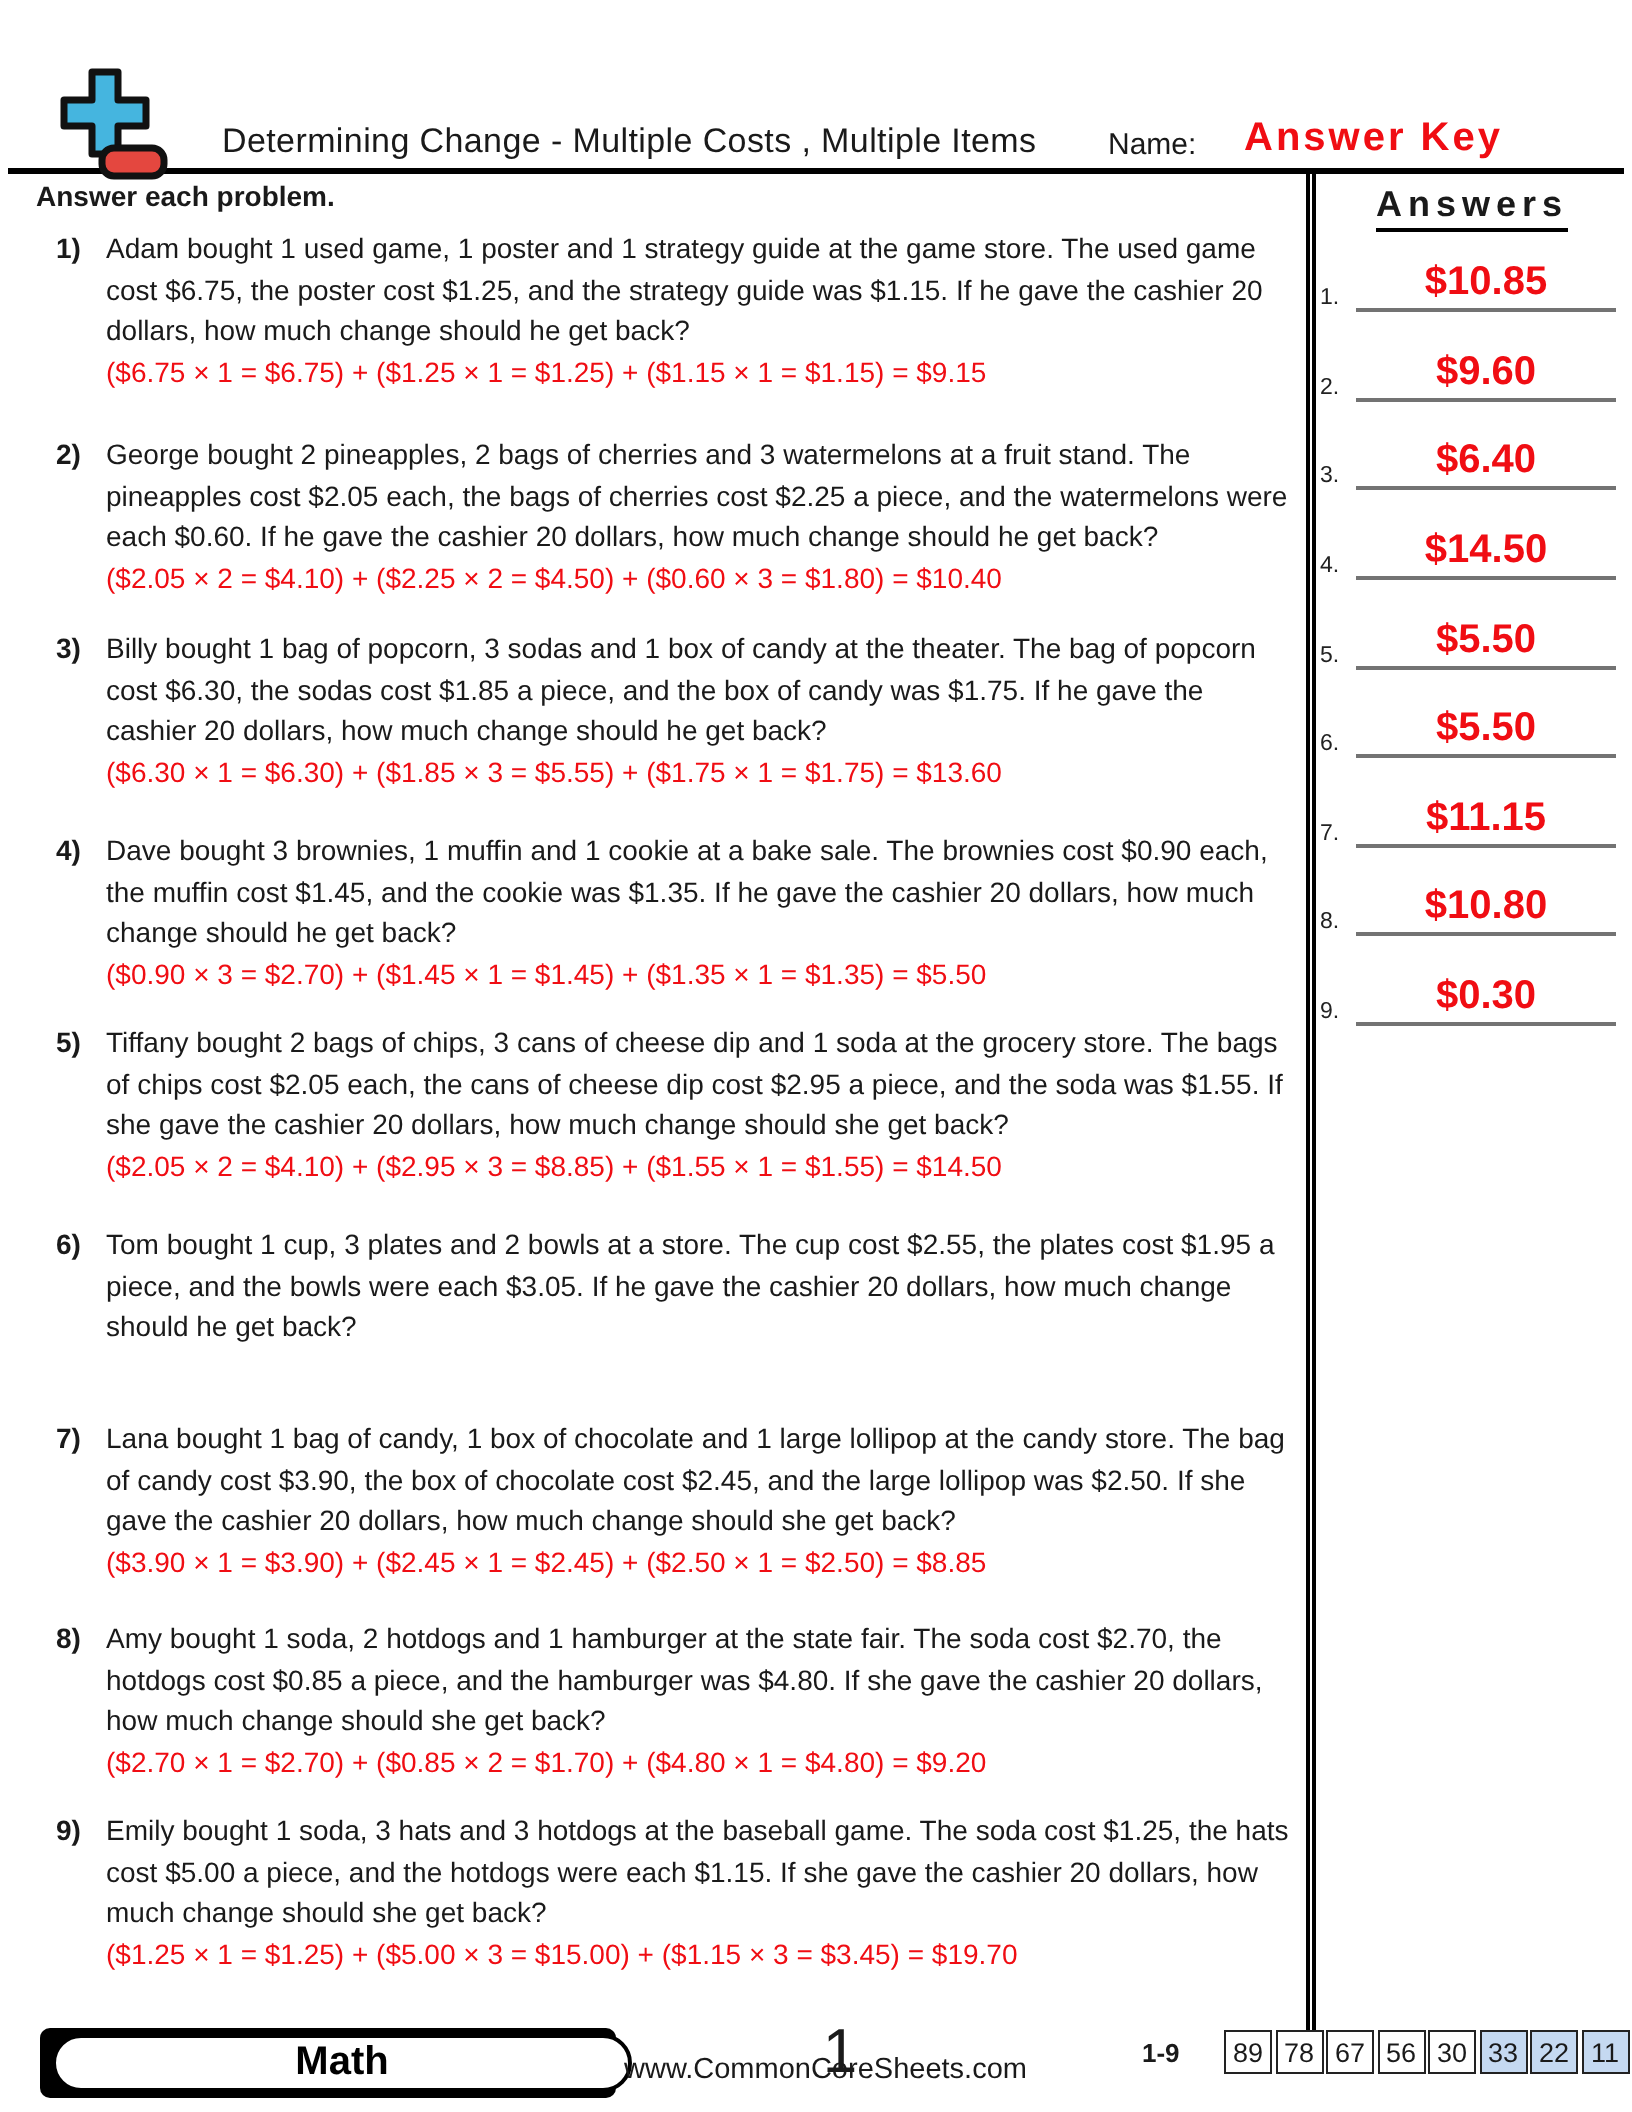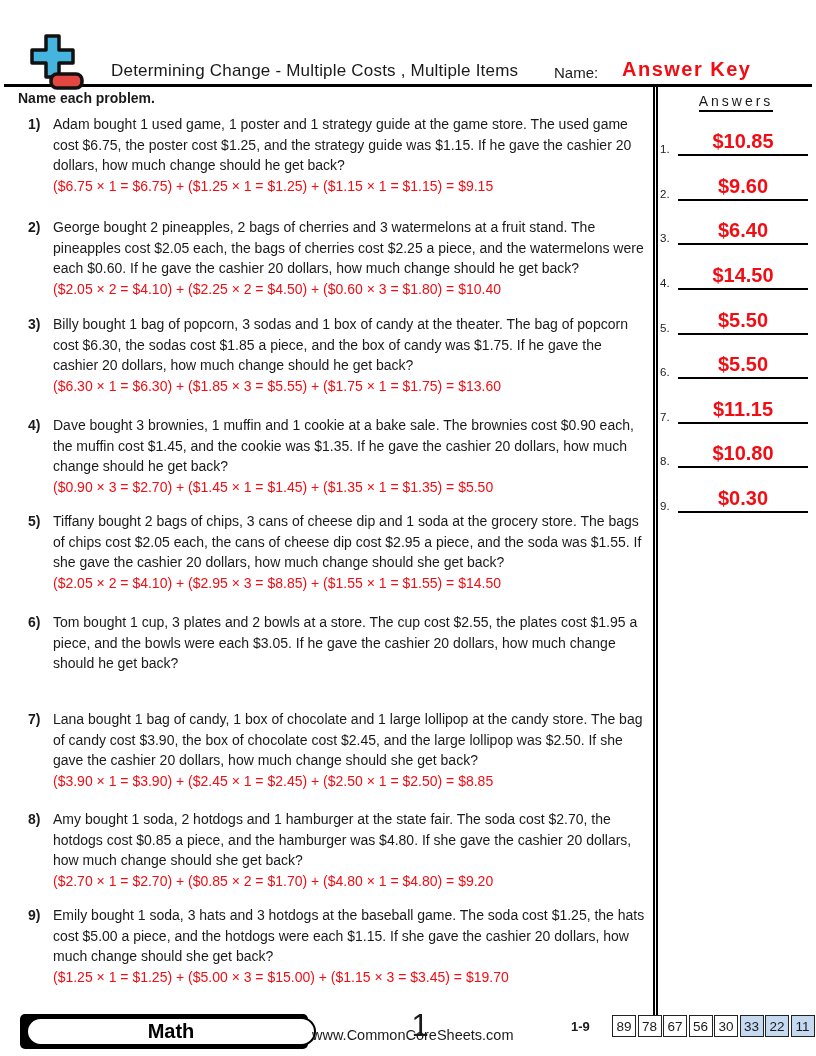--- a/index.html
+++ b/index.html
@@ -20,26 +20,26 @@
   
   .problem { position:absolute; left:28px; width:622px; display:flex; font-size:14px; line-height:20.5px; }
   .pnum { width:25px; flex:0 0 25px; font-weight:bold; }
   .ptext { flex:1; }
   .pwork { color:var(--red); }
 
   
   .divider { position:absolute; left:653px; top:68px; height:929px; width:5px;
              border-left:2px solid #000; border-right:2px solid #000; background:#fff; }
   .answers-title { position:absolute; left:660px; top:74px; width:152px; text-align:center; }
-  .answers-title span { display:inline-block; font-size:14px; font-weight:normal; letter-spacing:3px;
+  .answers-title span { display:inline-block; font-size:18px; font-weight:bold; letter-spacing:3px;
              border-bottom:2.5px solid #000; padding-bottom:1px; }
   .answer-row { position:absolute; left:658px; width:154px; height:28px; }
   .answer-num { position:absolute; left:2px; bottom:1px; font-size:11.5px; color:#222; }
   .answer-line { position:absolute; left:20px; bottom:0; width:130px; text-align:center;
-             border-bottom:2px solid #000000; padding-bottom:1px;
+             border-bottom:2px solid #737373; padding-bottom:1px;
              font-size:20px; font-weight:bold; color:var(--red); }
 
   
   .math-badge { position:absolute; left:20px; top:996px; width:288px; height:35px; background:#000; border-radius:5px; }
   .math-pill { position:absolute; left:6px; top:3px; width:290px; height:29px; background:#fff;
              border:2.5px solid #000; border-radius:15px;
              display:flex; align-items:center; justify-content:center;
              font-size:20px; font-weight:bold; color:#000; }
   .website { position:absolute; left:312px; top:1009px; font-size:14.5px; }
   .page-number { position:absolute; left:380px; top:990px; width:80px; text-align:center; font-size:31px; }
@@ -57,21 +57,21 @@
   <div class="logo">
     <svg width="58" height="62" viewBox="0 0 58 62">
       <path d="M20 4 h13 v14 h14 v13 h-14 v14 h-13 v-14 h-14 v-13 h14 z" fill="#45b5df" stroke="#111" stroke-width="3.5" stroke-linejoin="round"></path>
       <rect x="25" y="42" width="31" height="14" rx="6" fill="#e4473f" stroke="#111" stroke-width="3.5"></rect>
     </svg>
   </div>
   <div class="page-title">Determining Change - Multiple Costs , Multiple Items</div>
   <div class="name-label">Name:</div>
   <div class="name-value">Answer Key</div>
   <div class="header-rule"></div>
-  <div class="instructions">Name each problem.</div>
+  <div class="instructions">Answer each problem.</div>
 
   <div class="problem" style="top:96px">
     <span class="pnum">1)</span>
     <span class="ptext"><span>Adam bought 1 used game, 1 poster and 1 strategy guide at the game store. The used game cost $6.75, the poster cost $1.25, and the strategy guide was $1.15. If he gave the cashier 20 dollars, how much change should he get back?</span>
       <div class="pwork">($6.75 × 1 = $6.75) + ($1.25 × 1 = $1.25) + ($1.15 × 1 = $1.15) = $9.15</div></span>
   </div>
   <div class="problem" style="top:199px">
     <span class="pnum">2)</span>
     <span class="ptext"><span>George bought 2 pineapples, 2 bags of cherries and 3 watermelons at a fruit stand. The pineapples cost $2.05 each, the bags of cherries cost $2.25 a piece, and the watermelons were each $0.60. If he gave the cashier 20 dollars, how much change should he get back?</span>
       <div class="pwork">($2.05 × 2 = $4.10) + ($2.25 × 2 = $4.50) + ($0.60 × 3 = $1.80) = $10.40</div></span>

